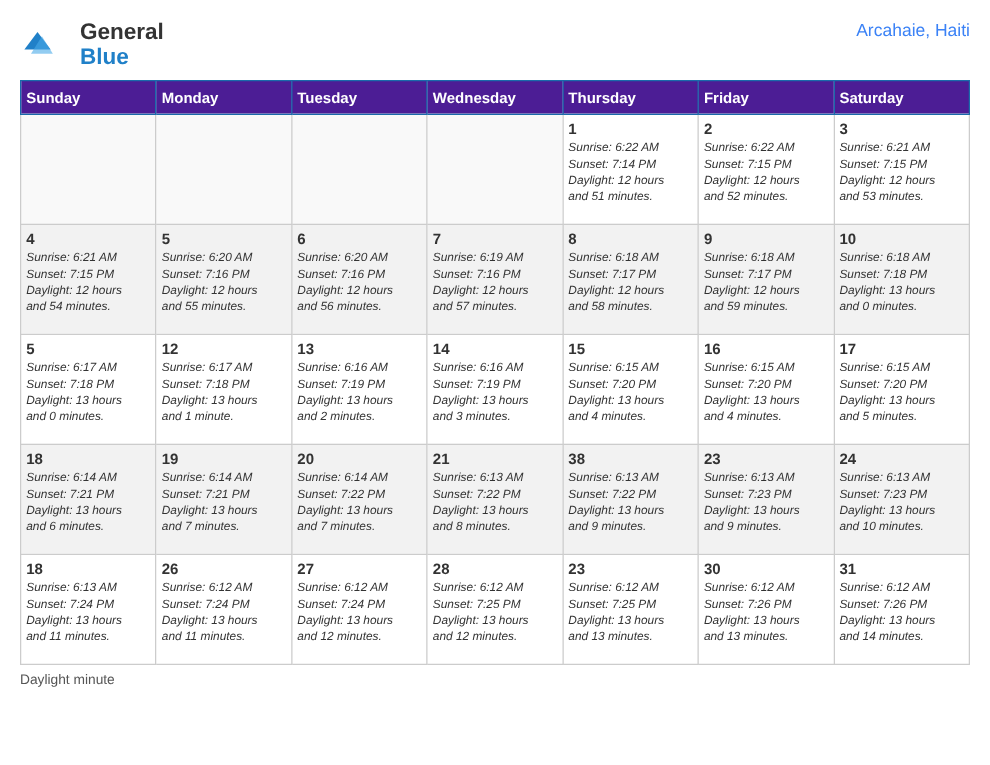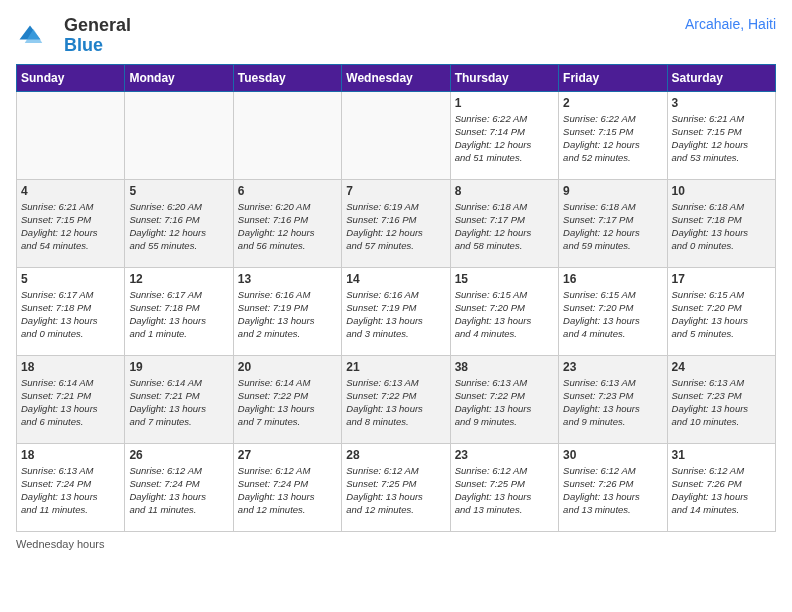--- a/index.html
+++ b/index.html
@@ -358,14 +358,14 @@
           <div class="day-info" style="white-space: pre-line;">Sunrise: 6:12 AM
 Sunset: 7:26 PM
 Daylight: 13 hours
 and 14 minutes.</div>
         </td>
       </tr>
     </tbody>
 </table>
 
 <div class="footer-note">
-  <span>Wednesday hours</span>
+  <span>Daylight minute</span>
 </div>
 
 </body></html>

